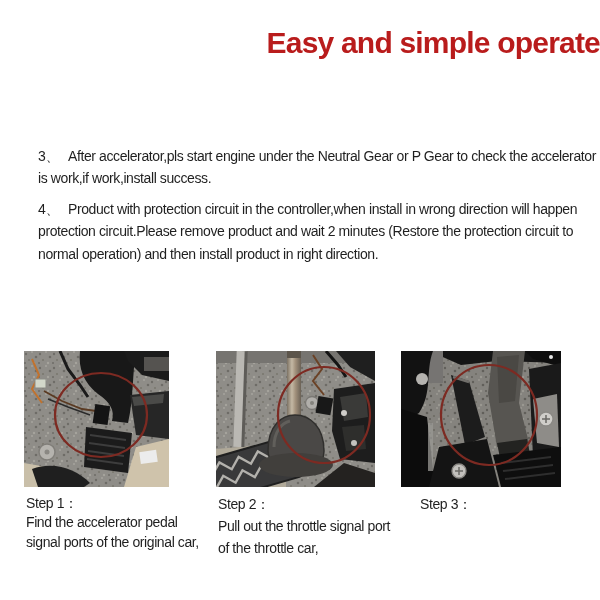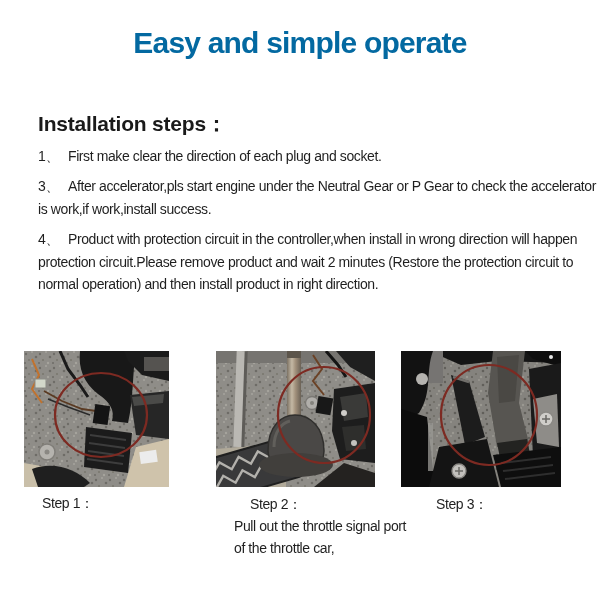--- a/index.html
+++ b/index.html
@@ -2,22 +2,22 @@
 <html><head>
 <meta charset="utf-8">
 <style>
   html,body{margin:0;padding:0;background:#ffffff;}
   .canvas{
     position:relative;width:600px;height:600px;background:#ffffff;
     font-family:"Liberation Sans","DejaVu Sans",sans-serif;
     color:#1d1d1d;overflow:hidden;
   }
   .page-title{
-    position:absolute;top:26px;left:0;width:600px;text-align:center;
-    font-size:30px;font-weight:700;letter-spacing:-0.8px;color:#0369a1;
+    position:absolute;top:26px;left:0;width:600px;text-align:right;
+    font-size:30px;font-weight:700;letter-spacing:-0.8px;color:#b91c1c;
   }
   .section-heading{
     position:absolute;top:110px;left:38px;
     font-size:21px;font-weight:700;letter-spacing:-0.2px;color:#1a1a1a;
   }
   .steps-list{
     position:absolute;top:145px;left:38px;width:558px;
     font-size:14px;line-height:1.6;letter-spacing:-0.4px;color:#1f1f1f;
   }
   .steps-list .item{margin:0 0 8px 0;}
@@ -25,35 +25,33 @@
   .photo{position:absolute;top:351px;height:136px;}
   .photo svg{display:block;width:100%;height:100%;}
   #photo1{left:24px;width:145px;}
   #photo2{left:216px;width:159px;}
   #photo3{left:401px;width:160px;}
   .caption{
     position:absolute;top:494px;
     font-size:14px;letter-spacing:-0.4px;color:#1f1f1f;
   }
   #cap1{left:26px;width:185px;line-height:1.38;}
-  #cap2{left:234px;width:183px;line-height:1.56;}
+  #cap2{left:218px;width:183px;line-height:1.56;}
   #cap3{left:420px;width:193px;line-height:1.56;}
-  .caption .step-label{display:block;margin-left:16px;}
+  .caption .step-label{display:block;}
 </style>
 </head>
 <body>
 
 <div class="canvas">
 
   <div class="page-title">Easy and simple operate</div>
 
-  <div class="section-heading">Installation steps：</div>
 
   <div class="steps-list">
-    <p class="item"><span class="num">1、</span><span>First make clear the direction of each plug and socket.</span></p>
     <p class="item"><span class="num">3、</span><span>After accelerator,pls start engine under the Neutral Gear or P Gear to check the accelerator is work,if work,install success.</span></p>
     <p class="item"><span class="num">4、</span><span>Product with protection circuit in the controller,when install in wrong direction will happen protection circuit.Please remove product and wait 2 minutes (Restore the protection circuit to normal operation) and then install product in right direction.</span></p>
   </div>
 
   <figure class="photo" id="photo1" style="margin:0">
     <svg viewBox="0 0 145 136" preserveAspectRatio="none">
       <defs>
         <pattern id="sp1" width="14" height="14" patternUnits="userSpaceOnUse">
           <rect width="14" height="14" fill="#8f8d88"></rect>
           <circle cx="2" cy="3" r="1.2" fill="#6e6c67"></circle>
@@ -198,20 +196,21 @@
 
       <path d="M92,104 L160,96 L160,136 L100,136 Z" fill="#0e0e0e"></path>
       <path d="M100,112 L150,106 M102,120 L152,114 M104,128 L154,122" stroke="#2e2e2e" stroke-width="2" fill="none"></path>
 
       <ellipse cx="88" cy="64" rx="48" ry="50" fill="none" stroke="#7d2a22" stroke-width="2.2"></ellipse>
     </svg>
   </figure>
 
   <div class="caption" id="cap1">
     <span class="step-label">Step 1：</span>
+    <span>Find the accelerator pedal signal ports of the original car,</span>
   </div>
   <div class="caption" id="cap2">
     <span class="step-label">Step 2：</span>
     <span>Pull out the throttle signal port of the throttle car,</span>
   </div>
   <div class="caption" id="cap3">
     <span class="step-label">Step 3：</span>
   </div>
 
 </div>

